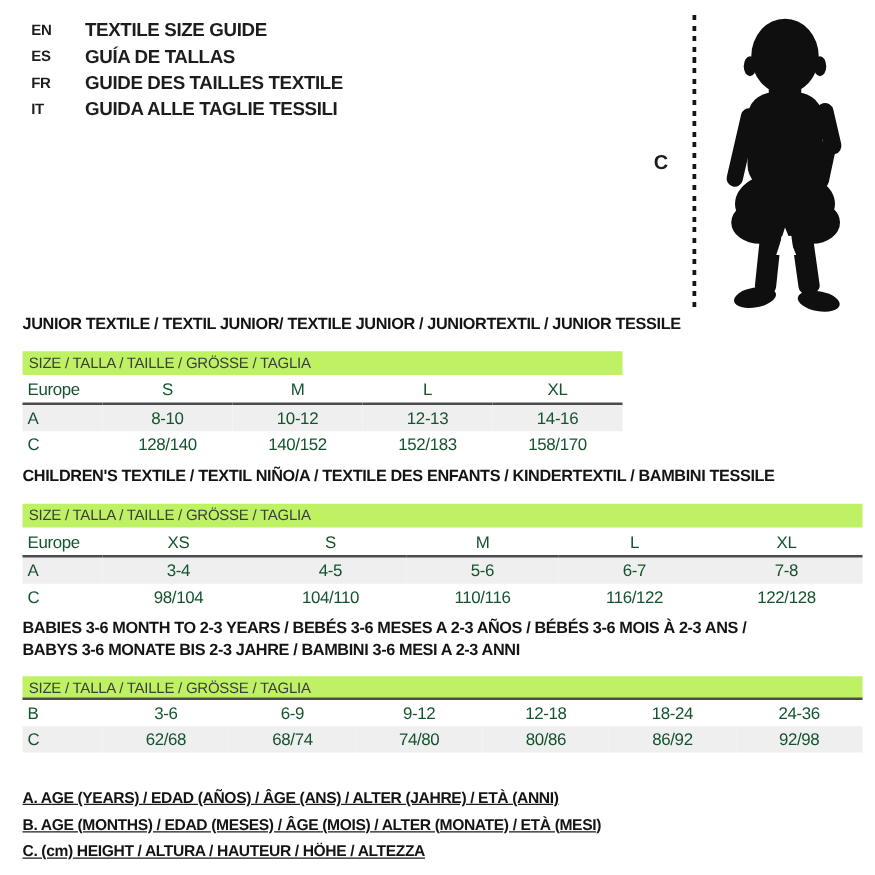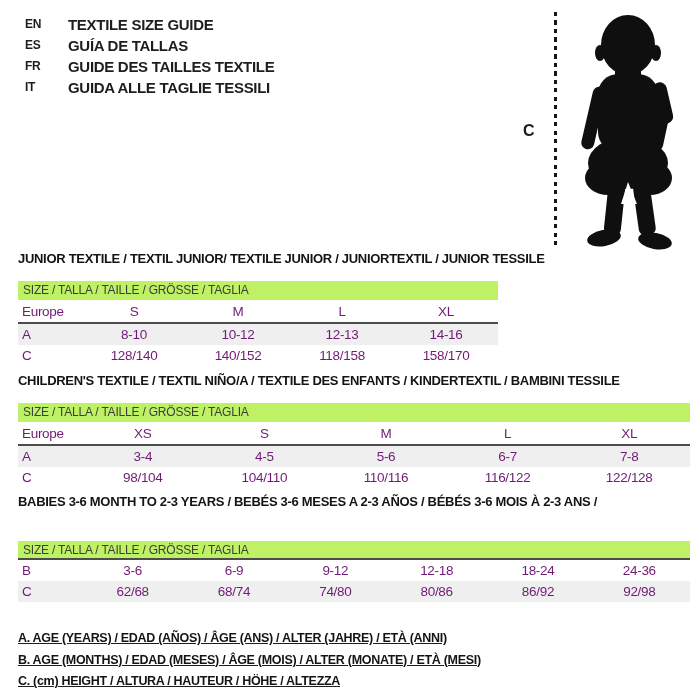--- a/index.html
+++ b/index.html
@@ -34,21 +34,21 @@
   
   .tbl{left:18px;}
   .tbl-junior{top:281px;width:480px;}
   .tbl-children{top:403px;width:672px;}
   .tbl-babies{top:541px;width:672px;}
   .size-bar{
     height:19px;line-height:19px;background:#bef264;color:#3d3d3d;
     font-size:12px;letter-spacing:-0.2px;padding-left:5px;box-sizing:border-box;
   }
   .tbl-babies .size-bar{border-bottom:2px solid #4c4c4c;}
-  .tbl table{width:100%;border-collapse:collapse;table-layout:fixed;font-size:13.5px;color:#701a75;letter-spacing:-0.3px;}
+  .tbl table{width:100%;border-collapse:collapse;table-layout:fixed;font-size:13.5px;color:#14532d;letter-spacing:-0.3px;}
   .tbl td{height:21px;padding:0;text-align:center;vertical-align:middle;}
   .tbl td.lbl{text-align:left;padding-left:4px;}
   .tbl tr.hdr td{border-bottom:2px solid #4c4c4c;height:22px;}
   .tbl tr.shaded td{background:#efefef;}
 
   
   .footnotes{left:18px;top:628px;text-decoration:underline;}
   .footnote{font-weight:bold;font-size:12.5px;letter-spacing:-0.3px;line-height:21.5px;white-space:nowrap;color:#141414;}
 </style>
 </head>
@@ -122,21 +122,21 @@
       <td class="lbl">A</td>
       <td>8-10</td>
       <td>10-12</td>
       <td>12-13</td>
       <td>14-16</td>
     </tr>
     <tr>
       <td class="lbl">C</td>
       <td>128/140</td>
       <td>140/152</td>
-      <td>118/158</td>
+      <td>152/183</td>
       <td>158/170</td>
     </tr>
   </tbody>
     </table>
 </div>
 
 <div class="abs sec-title t2-title">CHILDREN'S TEXTILE / TEXTIL NIÑO/A / TEXTILE DES ENFANTS / KINDERTEXTIL / BAMBINI TESSILE</div>
 
 <div class="abs tbl tbl-children">
   <div class="size-bar">SIZE / TALLA / TAILLE / GRÖSSE / TAGLIA</div>
@@ -173,20 +173,21 @@
       <td>110/116</td>
       <td>116/122</td>
       <td>122/128</td>
     </tr>
   </tbody>
     </table>
 </div>
 
 <div class="abs sec-title t3-title">
   <div>BABIES 3-6 MONTH TO 2-3 YEARS / BEBÉS 3-6 MESES A 2-3 AÑOS / BÉBÉS 3-6 MOIS À 2-3 ANS /</div>
+  <div>BABYS 3-6 MONATE BIS 2-3 JAHRE / BAMBINI 3-6 MESI A 2-3 ANNI</div>
 </div>
 
 <div class="abs tbl tbl-babies">
   <div class="size-bar">SIZE / TALLA / TAILLE / GRÖSSE / TAGLIA</div>
   <table>
     <colgroup>
         <col style="width:64px">
         <col>
         <col>
         <col>

